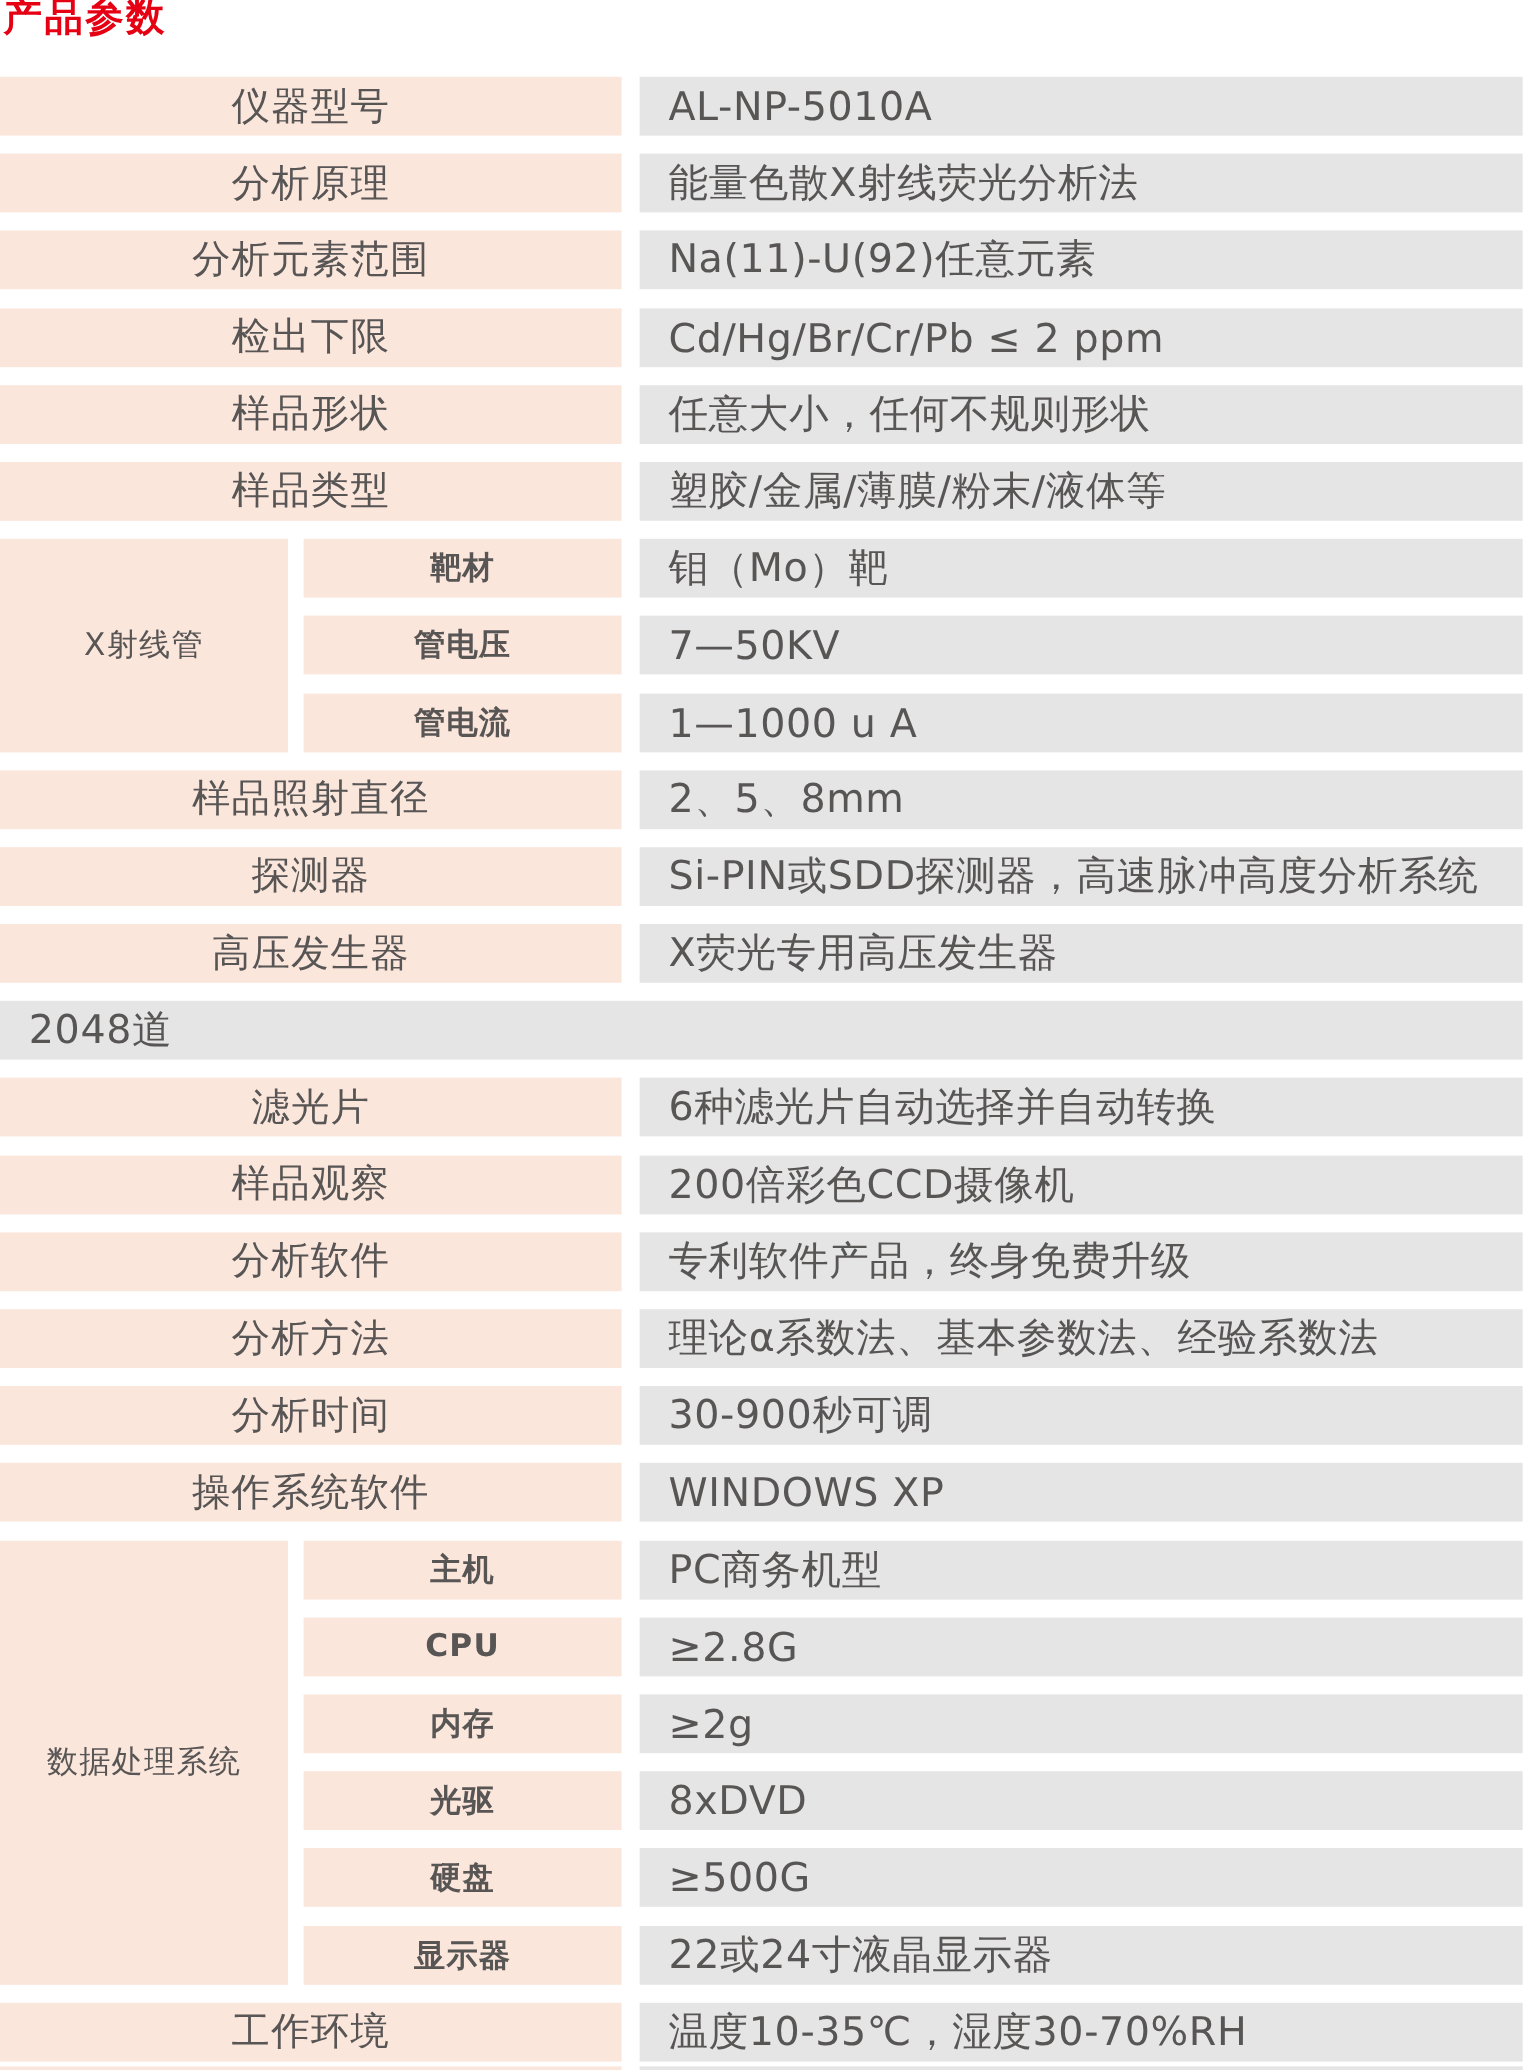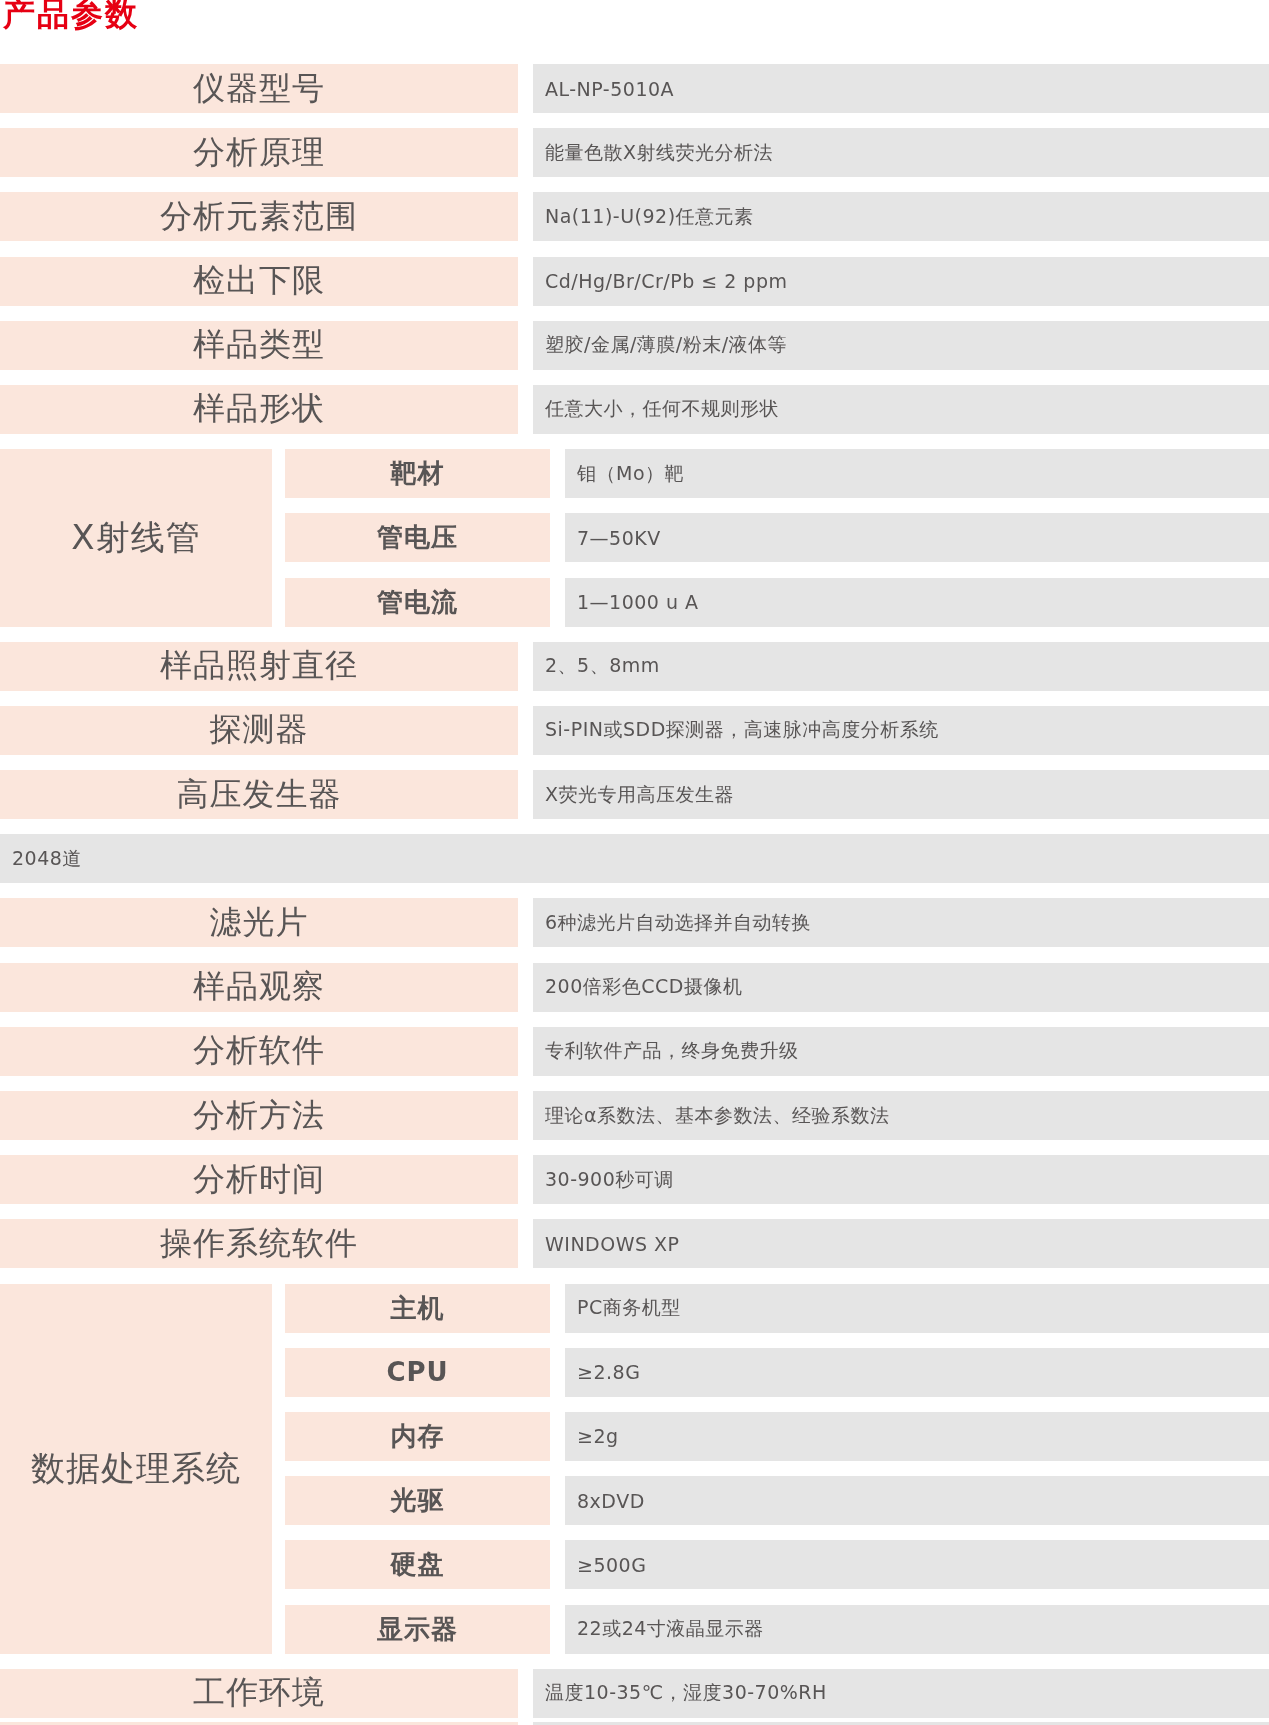--- a/index.html
+++ b/index.html
@@ -39,35 +39,35 @@
     background:var(--label-bg);
     display:flex;align-items:center;justify-content:center;
     font-size:32px;
     letter-spacing:1px;
     flex-shrink:0;
   }
   .cell-value{
     flex:1;min-height:49px;
     background:var(--value-bg);
     display:flex;align-items:center;
-    padding-left:12px;
-    font-size:19px;
+    padding-left:24px;
+    font-size:33px;
     letter-spacing:0.5px;
   }
   .row.simple .cell-label{height:49px;}
   .row.simple .cell-value{height:49px;}
   .group{
     display:flex;flex-direction:row;
     column-gap:13px;
   }
   .group .cell-merged{
-    width:272px;
+    width:240px;
     background:var(--label-bg);
     display:flex;align-items:center;justify-content:center;
-    font-size:34px;
+    font-size:26px;
     letter-spacing:1px;
     flex-shrink:0;
   }
   .group .subrows{
     flex:1;
     display:flex;flex-direction:column;
     row-gap:15.2px;
   }
   .group .subrow{
     display:flex;flex-direction:row;
@@ -110,26 +110,26 @@
     </div>
     <div class="row simple">
       <div class="cell-label">分析元素范围</div>
       <div class="cell-value">Na(11)-U(92)任意元素</div>
     </div>
     <div class="row simple">
       <div class="cell-label">检出下限</div>
       <div class="cell-value">Cd/Hg/Br/Cr/Pb ≤ 2 ppm</div>
     </div>
     <div class="row simple">
+      <div class="cell-label">样品形状</div>
+      <div class="cell-value">任意大小，任何不规则形状</div>
+    </div>
+    <div class="row simple">
       <div class="cell-label">样品类型</div>
       <div class="cell-value">塑胶/金属/薄膜/粉末/液体等</div>
-    </div>
-    <div class="row simple">
-      <div class="cell-label">样品形状</div>
-      <div class="cell-value">任意大小，任何不规则形状</div>
     </div>
     <div class="group">
       <div class="cell-merged">X射线管</div>
       <div class="subrows">
         <div class="subrow">
           <div class="sub-label">靶材</div>
           <div class="cell-value">钼（Mo）靶</div>
         </div>
         <div class="subrow">
           <div class="sub-label">管电压</div>

